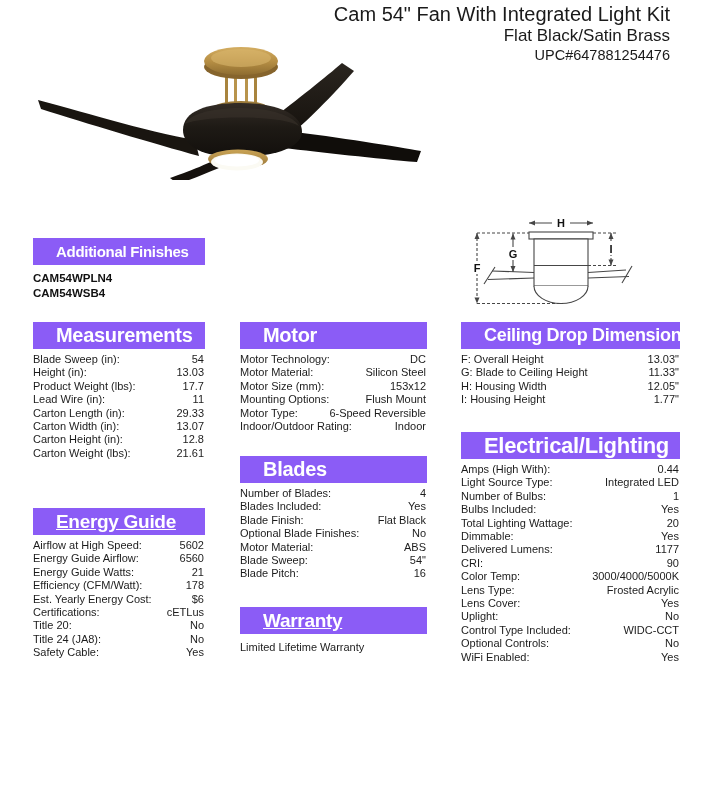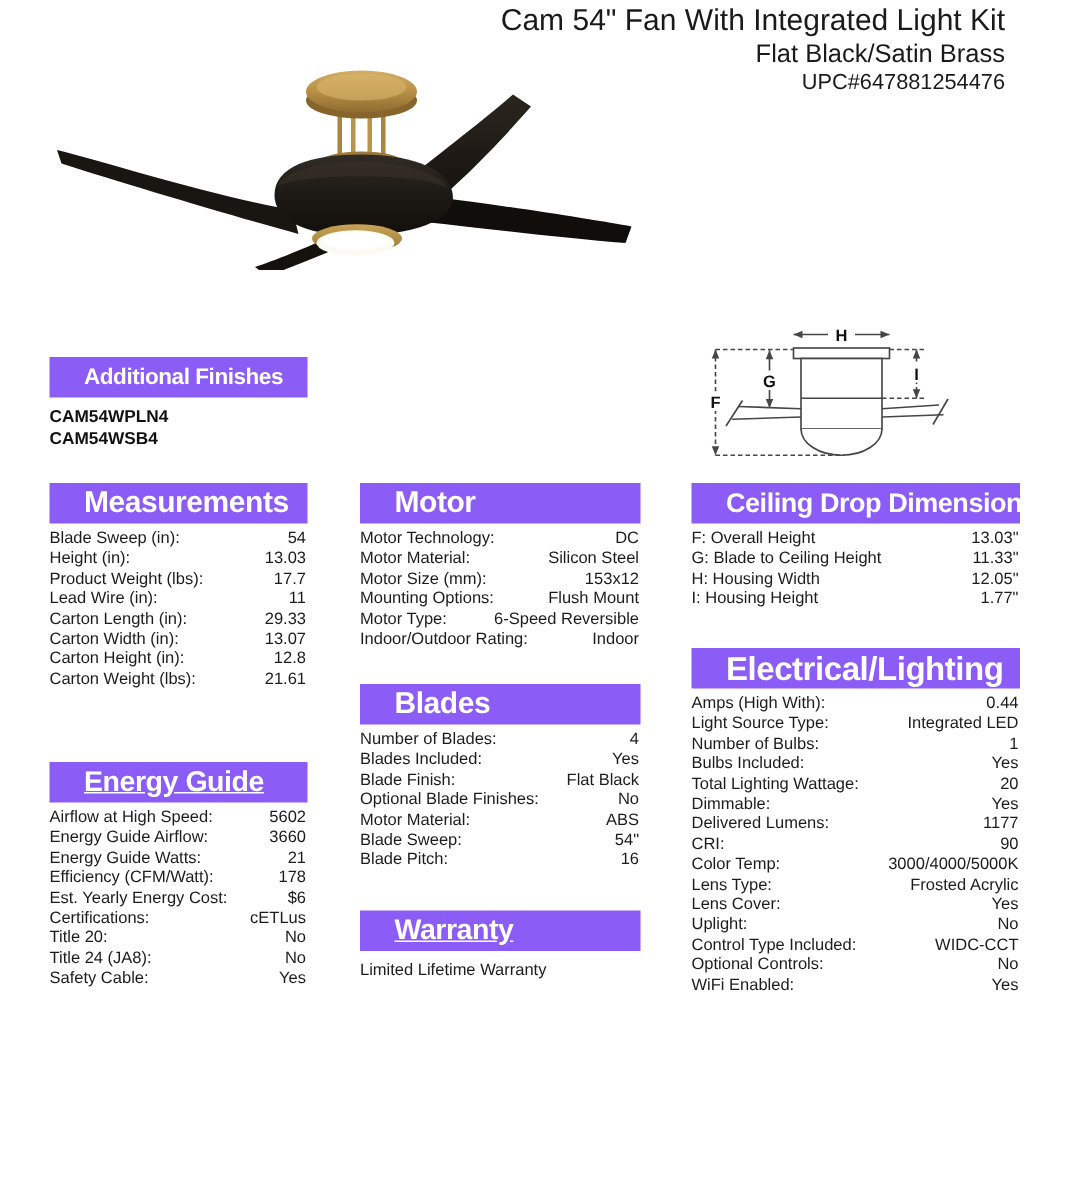--- a/index.html
+++ b/index.html
@@ -225,21 +225,21 @@
     <div class="sec-header fs19">Energy Guide</div>
     <div class="rows">
 
         <div class="row">
           <span>Airflow at High Speed:</span>
           <span>5602</span>
         </div>
 
         <div class="row">
           <span>Energy Guide Airflow:</span>
-          <span>3660</span>
+          <span>6560</span>
         </div>
 
         <div class="row">
           <span>Energy Guide Watts:</span>
           <span>21</span>
         </div>
 
         <div class="row">
           <span>Efficiency (CFM/Watt):</span>
           <span>178</span>

